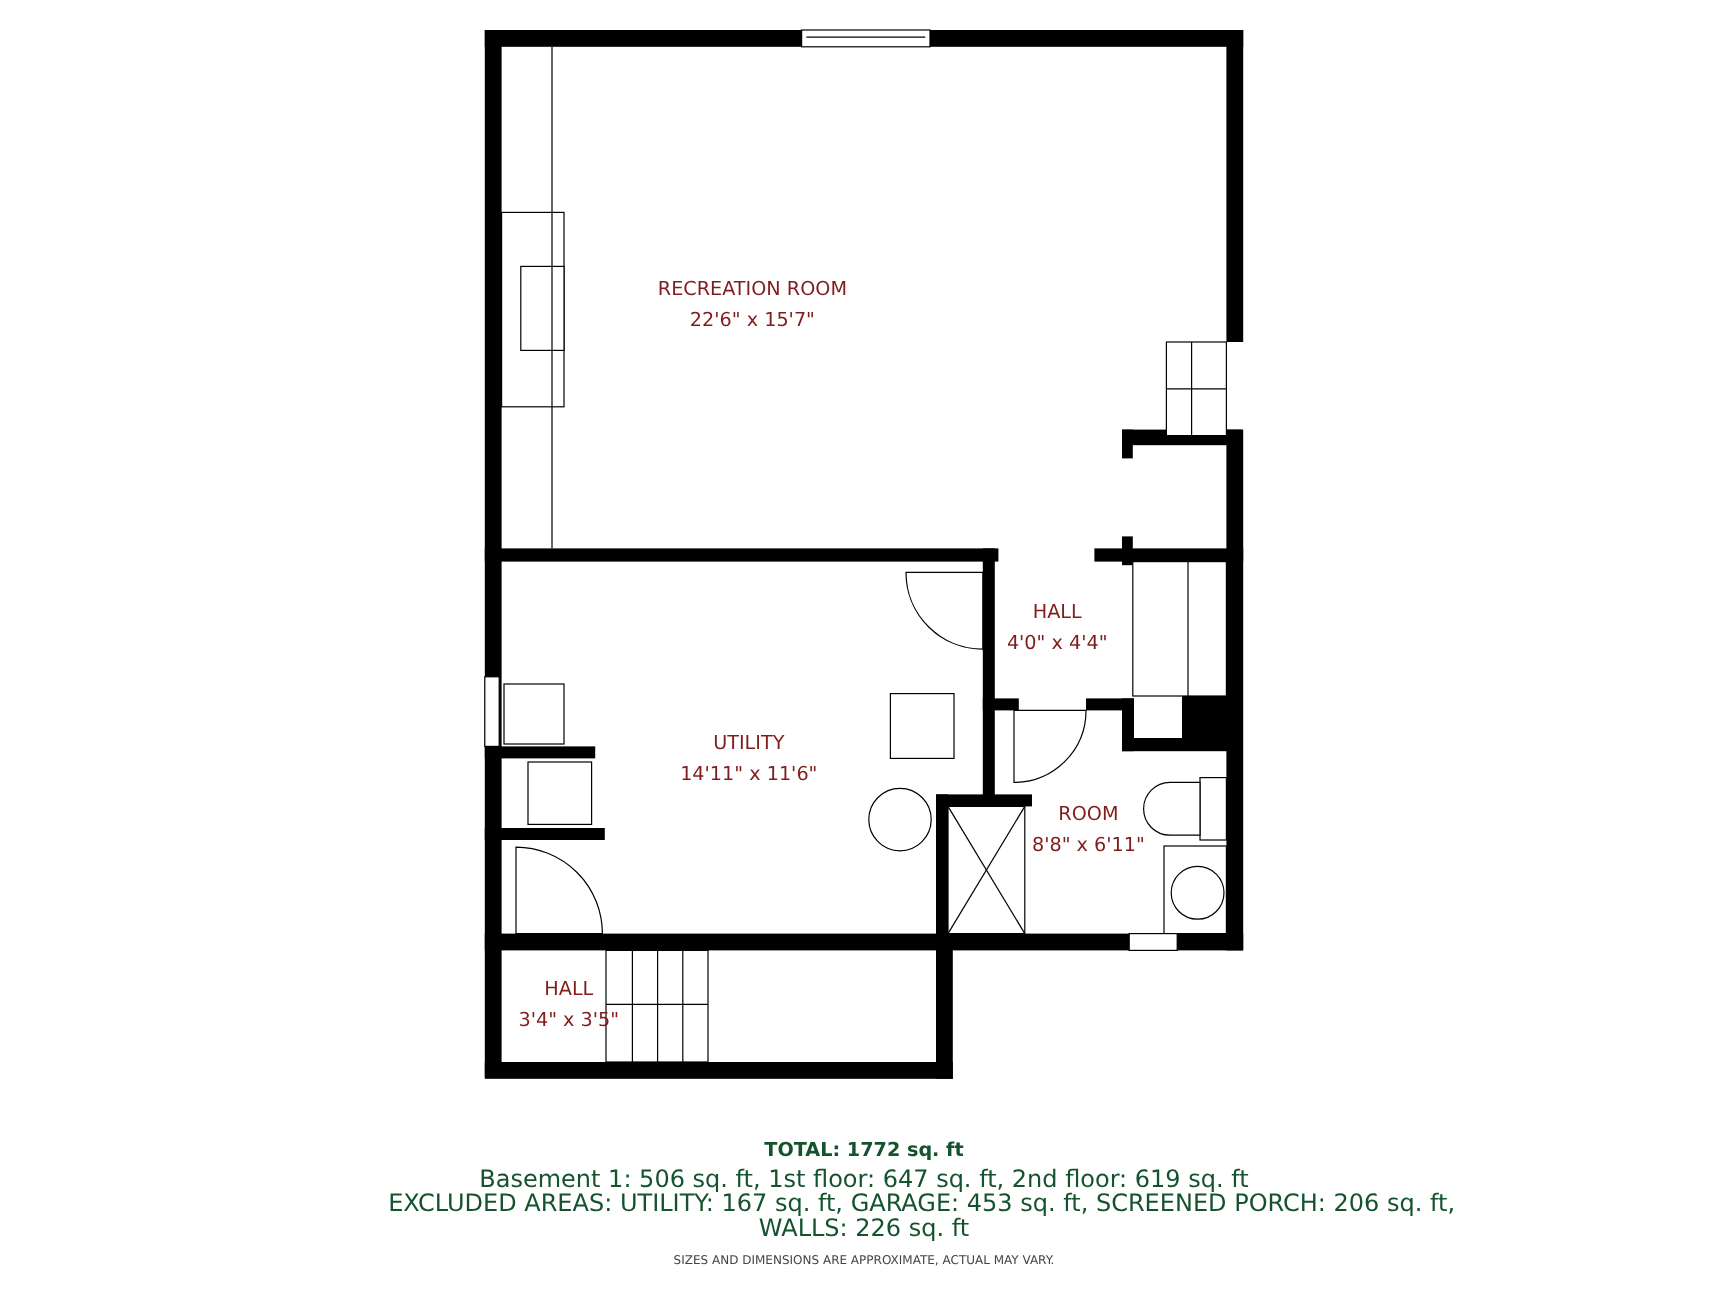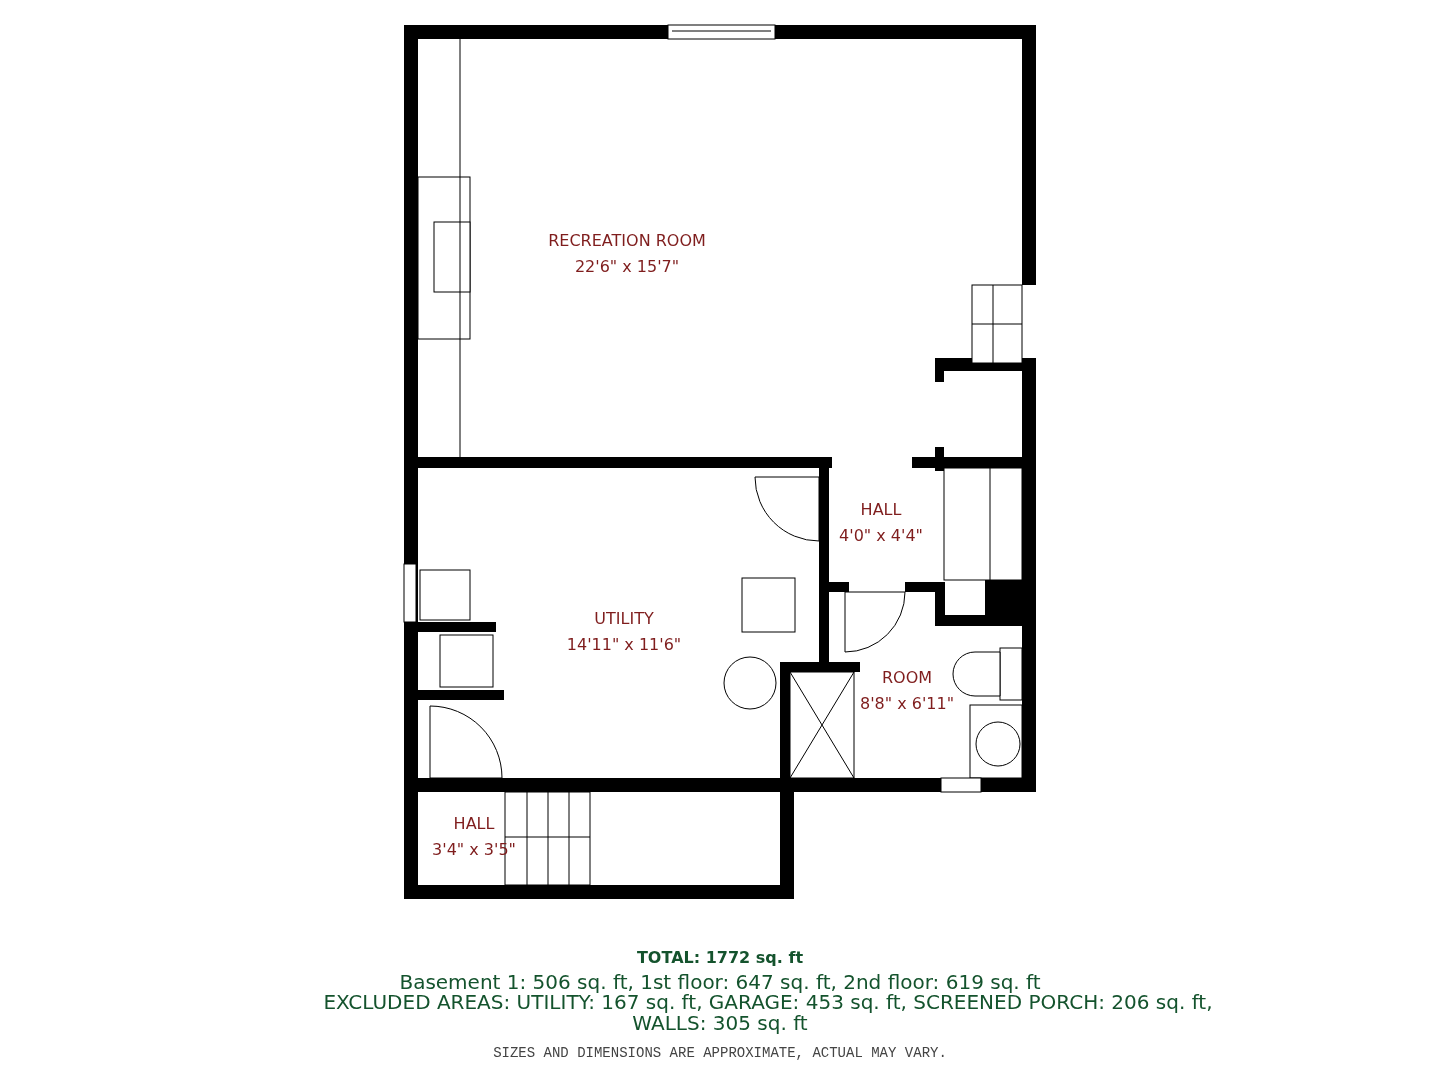--- a/index.html
+++ b/index.html
@@ -3,21 +3,21 @@
 <meta charset="utf-8">
 <style>
   html, body { margin:0; padding:0; background:#ffffff; }
   body { width:1440px; height:1080px; position:relative; overflow:hidden; font-family:"DejaVu Sans", sans-serif; }
   #plan { position:absolute; left:0; top:0; }
   .room-label { position:absolute; text-align:center; color:#7f1d1d; font-size:16px; line-height:26px; white-space:nowrap; transform:translateX(-50%); }
   .footer { position:absolute; left:0; width:1440px; text-align:center; color:#14532d; }
   .total { top:948px; font-size:16px; font-weight:bold; }
   .line { font-size:20px; }
   .l1 { top:970px; } .l2 { top:990px;margin-left:48px; } .l3 { top:1011px; }
-  .disclaimer { top:1045px; font-size:14px; color:#444;font-family:Liberation Mono, monospace; }
+  .disclaimer { top:1045px; font-size:10px; color:#444; }
 </style>
 </head>
 <body>
 
 <svg id="plan" width="1440" height="940" viewBox="0 0 1440 940">
   <g fill="#000">
 
     <rect x="404" y="25" width="14" height="873"></rect>
     <rect x="404" y="25" width="264" height="14"></rect>
     <rect x="775" y="25" width="261" height="14"></rect>
@@ -112,14 +112,14 @@
   <div>8'8" x 6'11"</div>
 </div>
 <div class="room-label" style="left:474px; top:811px;">
   <div>HALL</div>
   <div>3'4" x 3'5"</div>
 </div>
 
 <div class="footer total">TOTAL: 1772 sq. ft</div>
 <div class="footer line l1">Basement 1: 506 sq. ft, 1st floor: 647 sq. ft, 2nd floor: 619 sq. ft</div>
 <div class="footer line l2">EXCLUDED AREAS: UTILITY: 167 sq. ft, GARAGE: 453 sq. ft, SCREENED PORCH: 206 sq. ft,</div>
-<div class="footer line l3">WALLS: 305 sq. ft</div>
+<div class="footer line l3">WALLS: 226 sq. ft</div>
 <div class="footer disclaimer">SIZES AND DIMENSIONS ARE APPROXIMATE, ACTUAL MAY VARY.</div>
 
 </body></html>

